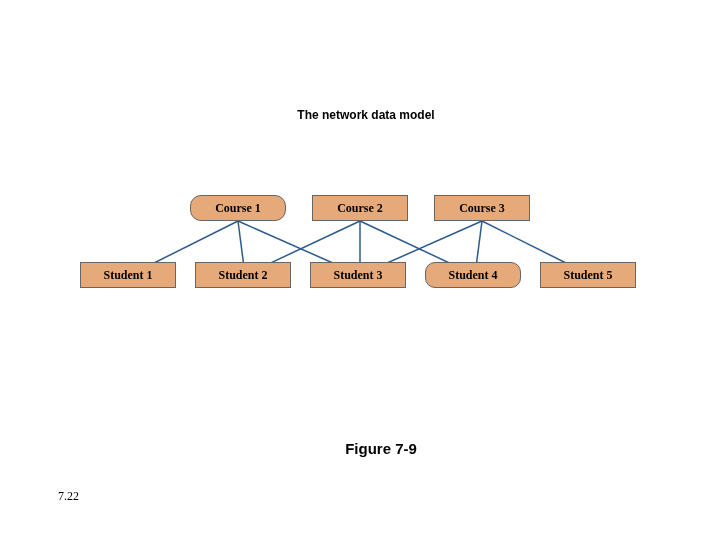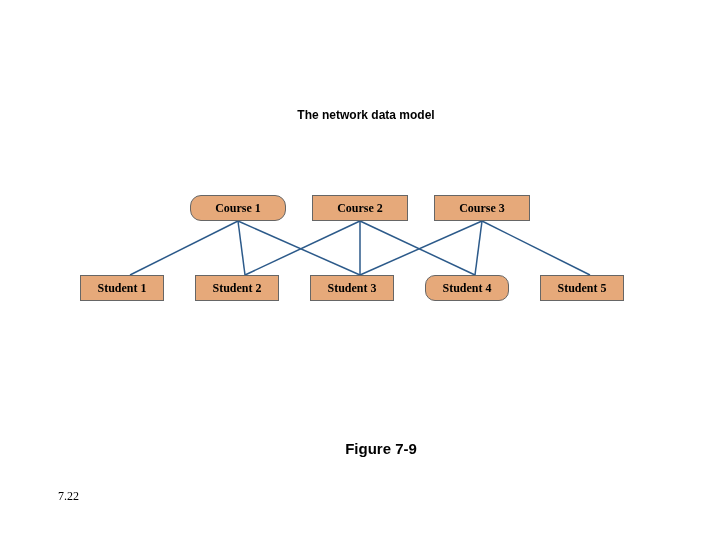--- a/index.html
+++ b/index.html
@@ -39,23 +39,23 @@
       align-items: center;
       justify-content: center;
       font-family: "Times New Roman", serif;
     }
     .course {
       width: 96px;
       height: 26px;
       top: 0;
     }
     .student {
-      width: 84px;
+      width: 96px;
       height: 26px;
-      top: 80px;
+      top: 67px;
     }
     .svg-lines {
       position: absolute;
       top: 0;
       left: 0;
       width: 560px;
       height: 110px;
       pointer-events: none;
     }
     .figure-label {

